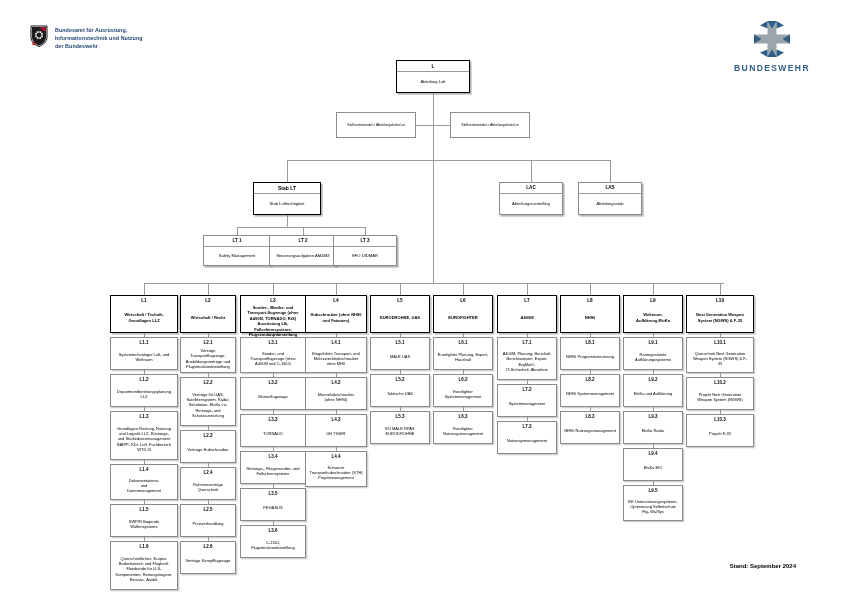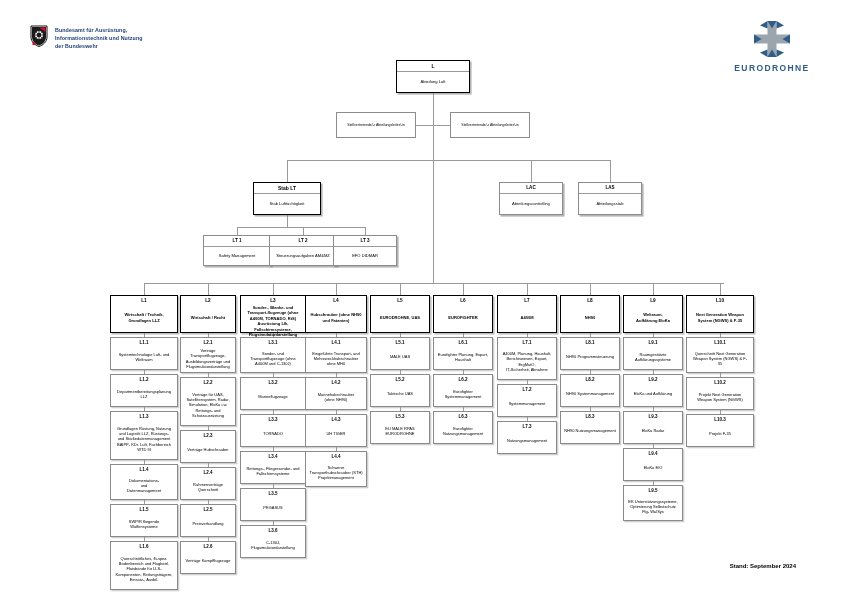--- a/index.html
+++ b/index.html
@@ -226,21 +226,21 @@
         <path d="M24 52 L30 42 L36 52 Z"></path>
         <path d="M6 22 L16 28 L6 34 Z"></path>
         <path d="M54 22 L44 28 L54 34 Z"></path>
         <path d="M24 4 L24 14 L14 10 Z"></path>
         <path d="M36 4 L36 14 L46 10 Z"></path>
         <path d="M24 52 L24 42 L14 46 Z"></path>
         <path d="M36 52 L36 42 L46 46 Z"></path>
       </g>
     </svg>
   </div>
-  <div class="bw-word">EURODROHNE</div>
+  <div class="bw-word">BUNDESWEHR</div>
 </div>
 
 <div class="ln v" style="left:433px; top:93px; height:32px;"></div>
 <div class="ln h" style="left:398px; top:125px; width:35px;"></div>
 <div class="ln h" style="left:433px; top:125px; width:36px;"></div>
 
 <div class="ln v" style="left:433px; top:125px; height:158px;"></div>
 
 <div class="ln h" style="left:287px; top:160px; width:146px;"></div>
 <div class="ln v" style="left:287px; top:160px; height:22px;"></div>

